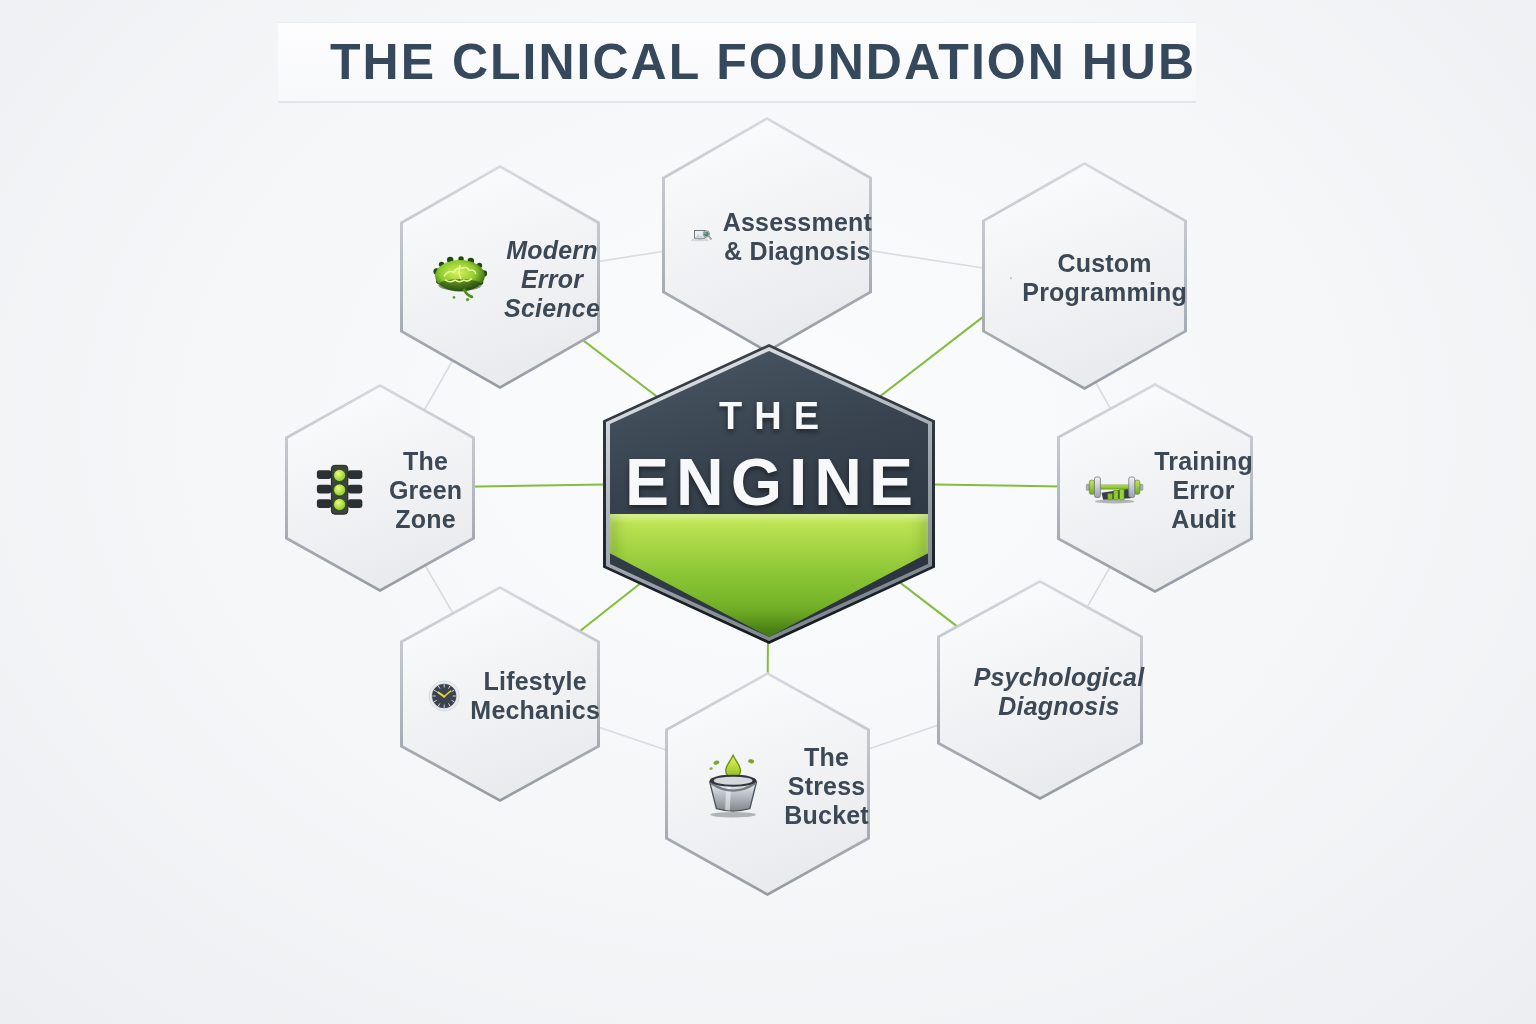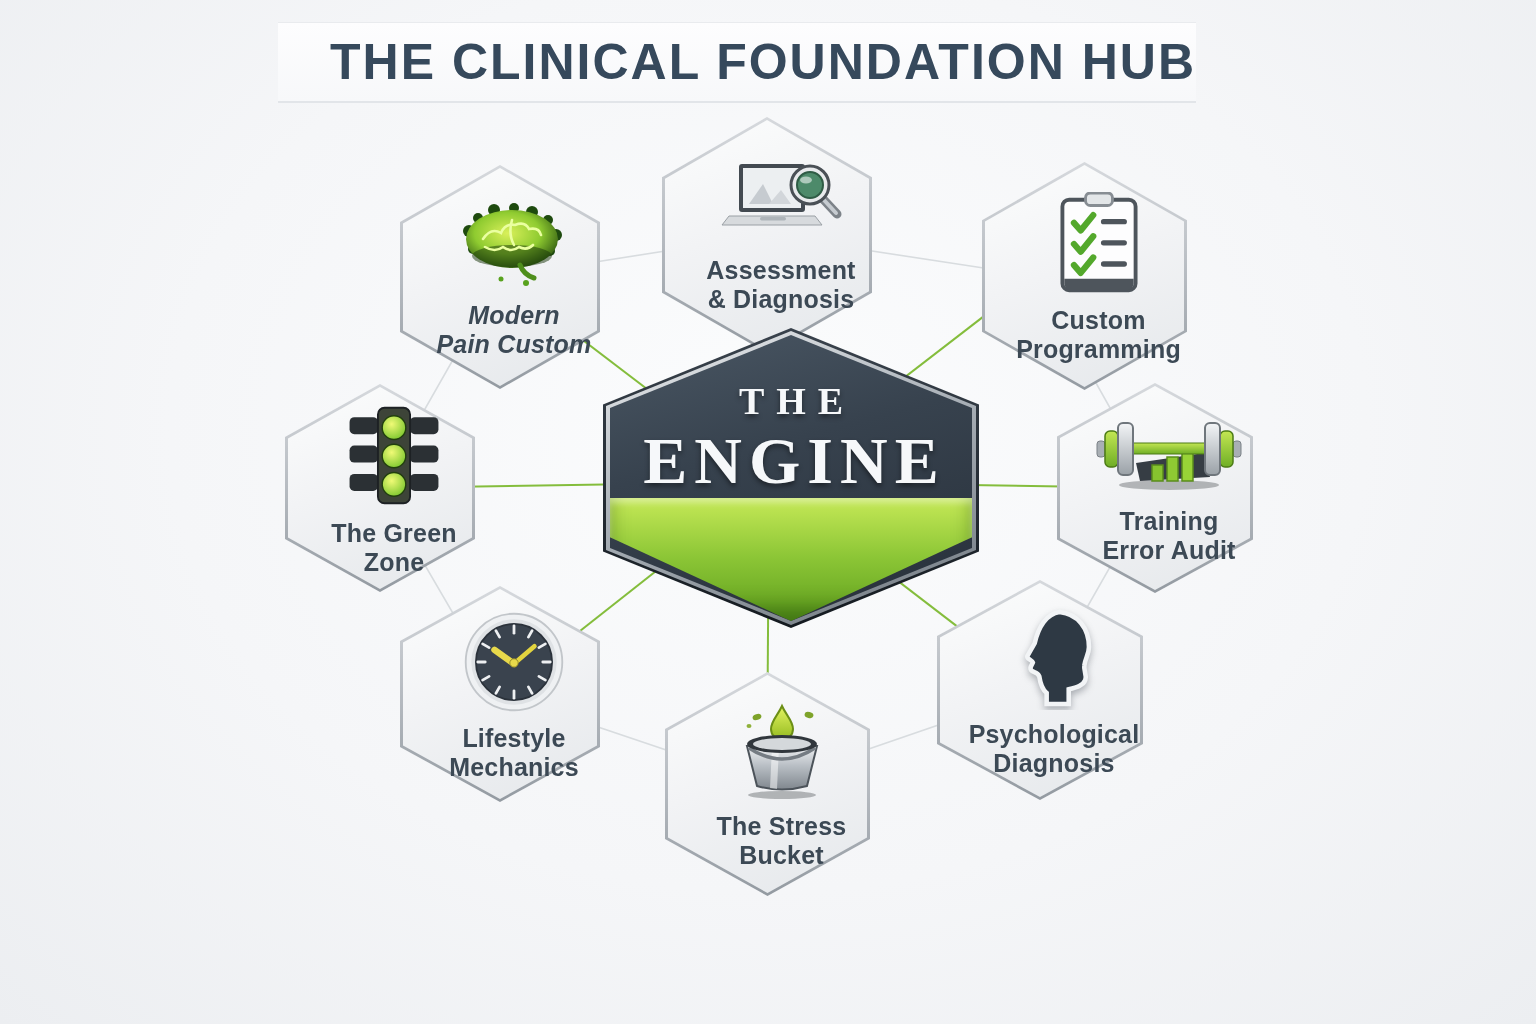--- a/index.html
+++ b/index.html
@@ -22,51 +22,51 @@
   
   .connectors{position:absolute;left:0;top:0;z-index:0;}
   
   .hex{position:absolute;z-index:1;
     --hexclip:polygon(50% 0%,100% 25.5%,100% 74.5%,50% 100%,0% 74.5%,0% 25.5%);}
   .hex-border{position:absolute;inset:0;clip-path:var(--hexclip);
     background:linear-gradient(180deg,#d6d9dd 0%,#b3b8be 55%,#939aa1 100%);
     filter:drop-shadow(0 8px 9px rgba(50,60,72,.28));}
   .hex-fill{position:absolute;inset:3px;clip-path:var(--hexclip);
     background:linear-gradient(160deg,#fcfdfd 0%,#f2f3f5 45%,#e5e8eb 100%);}
-  .hex-content{position:absolute;inset:0;z-index:2;display:flex;flex-direction:column;
+  .hex-content{position:absolute;inset:0;z-index:2;display:flex;flex-direction:row;
     align-items:center;justify-content:center;gap:10px;padding-top:4px;padding-left:28px;}
   .label{font-size:25px;line-height:1.16;font-weight:700;color:#3c4955;
     text-align:center;letter-spacing:.2px;}
   .label span{display:block;}
   
   .n-pain  {left:400px;top:165px;width:200px;height:224px;font-style:italic;}
   .n-assess{left:662px;top:117px;width:210px;height:236px;}
   .n-custom{left:982px;top:162px;width:205px;height:228px;}
   .n-green {left:285px;top:384px;width:190px;height:208px;}
   .n-train {left:1057px;top:383px;width:196px;height:210px;}
   .n-life  {left:400px;top:586px;width:200px;height:216px;}
   .n-bucket{left:665px;top:672px;width:205px;height:224px;}
-  .n-psych {left:937px;top:580px;width:206px;height:220px;}
-  
-  .engine{left:603px;top:328px;width:376px;height:300px;z-index:2;font-family:Liberation Serif, serif;}
+  .n-psych {left:937px;top:580px;width:206px;height:220px;font-style:italic;}
+  
+  .engine{left:603px;top:344px;width:332px;height:300px;z-index:2;}
   .eng-outer{position:absolute;inset:0;clip-path:var(--hexclip);
     background:linear-gradient(180deg,#39424c,#141a20);
     filter:drop-shadow(0 16px 20px rgba(20,30,42,.4));}
   .eng-rim{position:absolute;inset:3px;clip-path:var(--hexclip);
     background:linear-gradient(160deg,#eef0f2 0%,#aab1b8 45%,#6f777f 100%);}
   .eng-fill{position:absolute;inset:7px;clip-path:var(--hexclip);
     background:linear-gradient(165deg,#4a5764 0%,#37424e 40%,#272f39 100%);}
   .eng-chevron{position:absolute;left:0;right:0;top:57%;bottom:0;
     clip-path:polygon(0 0,100% 0,100% 32%,50% 100%,0 32%);
     background:linear-gradient(180deg,#c6e957 0%,#8cc636 48%,#5f9f1d 100%);
     box-shadow:inset 0 5px 6px rgba(255,255,255,.38), inset 0 -14px 18px rgba(38,80,10,.5);}
   .eng-text{position:absolute;left:0;right:0;top:17%;text-align:center;color:#f6f8fa;
     text-shadow:0 3px 5px rgba(0,0,0,.45);font-weight:800;}
   .eng-text .t1{display:block;font-size:38px;letter-spacing:12px;text-indent:12px;}
-  .eng-text .t2{display:block;font-size:66px;letter-spacing:7px;text-indent:7px;margin-top:0;}
+  .eng-text .t2{display:block;font-size:66px;letter-spacing:7px;text-indent:7px;margin-top:6px;}
 </style>
 </head>
 <body>
 
 <div class="stage">
 
   <div class="title-band">
     <h1>THE CLINICAL FOUNDATION HUB</h1>
   </div>
 
@@ -113,21 +113,21 @@
           <path d="M30,40 q8,-12 18,-6 q4,-10 14,-8 q10,-4 14,4 q10,-2 12,6"></path>
           <path d="M32,48 q10,6 18,0 q8,6 16,0 q8,4 14,-2"></path>
           <path d="M59,21 q-4,14 2,25"></path>
         </g>
         <path d="M67,66 q4,10 14,13" fill="none" stroke="#4f8f1c" stroke-width="5" stroke-linecap="round"></path>
         <circle cx="48" cy="80" r="2.5" fill="#58a21e"></circle>
           <circle cx="73" cy="84" r="3" fill="#58a21e"></circle>
       </svg>
       <div class="label">
         <span>Modern</span>
-        <span>Pain Custom</span>
+        <span>Error Science</span>
       </div>
     </div>
   </div>
 
   <div class="hex n-assess">
     <div class="hex-border"></div>
     <div class="hex-fill"></div>
     <div class="hex-content">
       <svg width="132" height="86" viewBox="0 0 132 86">
         <rect x="24" y="4" width="66" height="48" rx="3" fill="#434a51"></rect>

